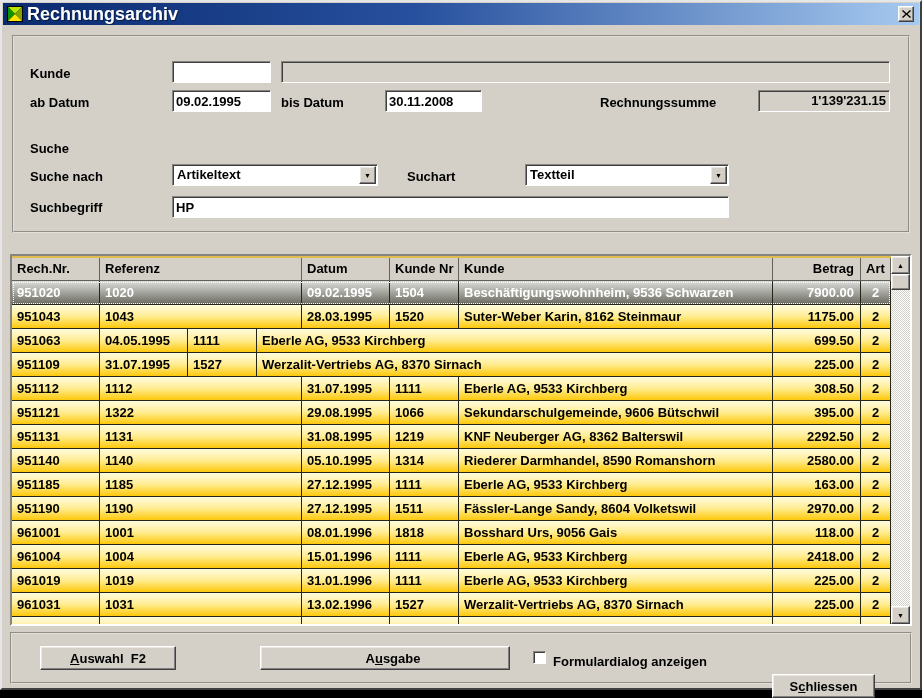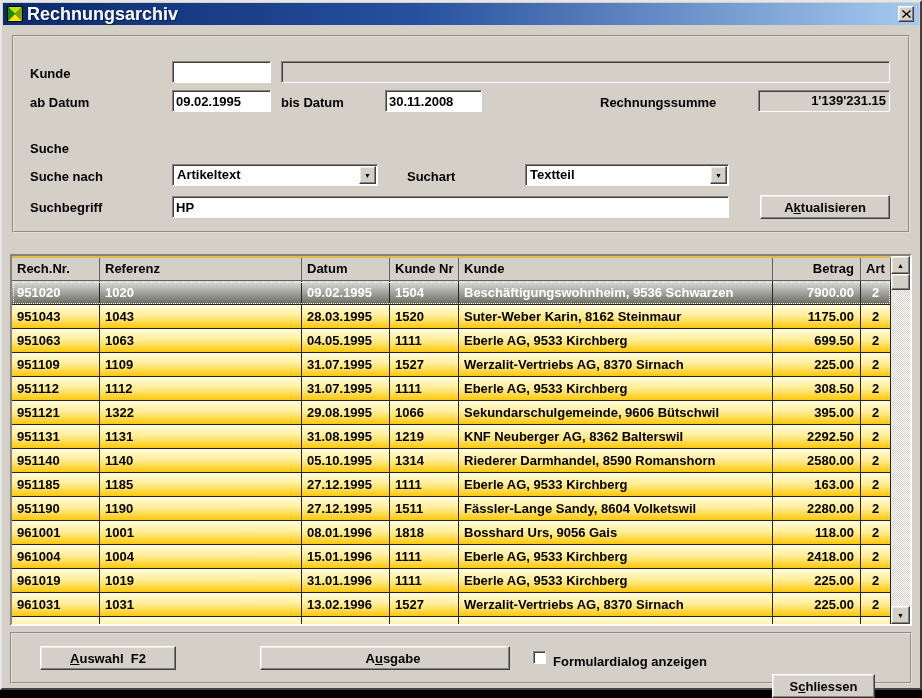--- a/index.html
+++ b/index.html
@@ -126,23 +126,20 @@
   <span class="lbl" style="left:405px;top:167px;">Suchart</span>
   <div class="combo sunken" style="left:523px;top:162px;width:204px;height:22px;">
     <span class="combo-value">Textteil</span>
     <button class="dd-btn">
       <span>▼</span>
     </button>
   </div>
 
   <span class="lbl" style="left:28px;top:198px;">Suchbegriff</span>
   <input class="field sunken" style="left: 170px; top: 194px; width: 557px; height: 22px;" type="text" value="HP">
-  <button class="btn" style="left:758px;top:193px;width:130px;height:24px;">
-    <span class="btn-label"><span>A</span><span class="accel">k</span><span>tualisieren</span></span>
-  </button>
 
   <div class="grid">
     <div class="grid-content">
       <div class="grid-main">
         <div class="grid-header">
           <div class="hcell c0">Rech.Nr.</div>
           <div class="hcell c1">Referenz</div>
           <div class="hcell c2">Datum</div>
           <div class="hcell c3">Kunde Nr</div>
           <div class="hcell c4">Kunde</div>
@@ -163,30 +160,28 @@
     <div class="cell c0">951043</div>
     <div class="cell c1">1043</div>
     <div class="cell c2">28.03.1995</div>
     <div class="cell c3">1520</div>
     <div class="cell c4">Suter-Weber Karin, 8162 Steinmaur</div>
     <div class="cell c5">1175.00</div>
     <div class="cell c6">2</div>
   </div>
             <div class="grid-row">
     <div class="cell c0">951063</div>
-    <div class="cell c1">1063</div>
     <div class="cell c2">04.05.1995</div>
     <div class="cell c3">1111</div>
     <div class="cell c4">Eberle AG, 9533 Kirchberg</div>
     <div class="cell c5">699.50</div>
     <div class="cell c6">2</div>
   </div>
             <div class="grid-row">
     <div class="cell c0">951109</div>
-    <div class="cell c1">1109</div>
     <div class="cell c2">31.07.1995</div>
     <div class="cell c3">1527</div>
     <div class="cell c4">Werzalit-Vertriebs AG, 8370 Sirnach</div>
     <div class="cell c5">225.00</div>
     <div class="cell c6">2</div>
   </div>
             <div class="grid-row">
     <div class="cell c0">951112</div>
     <div class="cell c1">1112</div>
     <div class="cell c2">31.07.1995</div>
@@ -230,21 +225,21 @@
     <div class="cell c4">Eberle AG, 9533 Kirchberg</div>
     <div class="cell c5">163.00</div>
     <div class="cell c6">2</div>
   </div>
             <div class="grid-row">
     <div class="cell c0">951190</div>
     <div class="cell c1">1190</div>
     <div class="cell c2">27.12.1995</div>
     <div class="cell c3">1511</div>
     <div class="cell c4">Fässler-Lange Sandy, 8604 Volketswil</div>
-    <div class="cell c5">2280.00</div>
+    <div class="cell c5">2970.00</div>
     <div class="cell c6">2</div>
   </div>
             <div class="grid-row">
     <div class="cell c0">961001</div>
     <div class="cell c1">1001</div>
     <div class="cell c2">08.01.1996</div>
     <div class="cell c3">1818</div>
     <div class="cell c4">Bosshard Urs, 9056 Gais</div>
     <div class="cell c5">118.00</div>
     <div class="cell c6">2</div>

